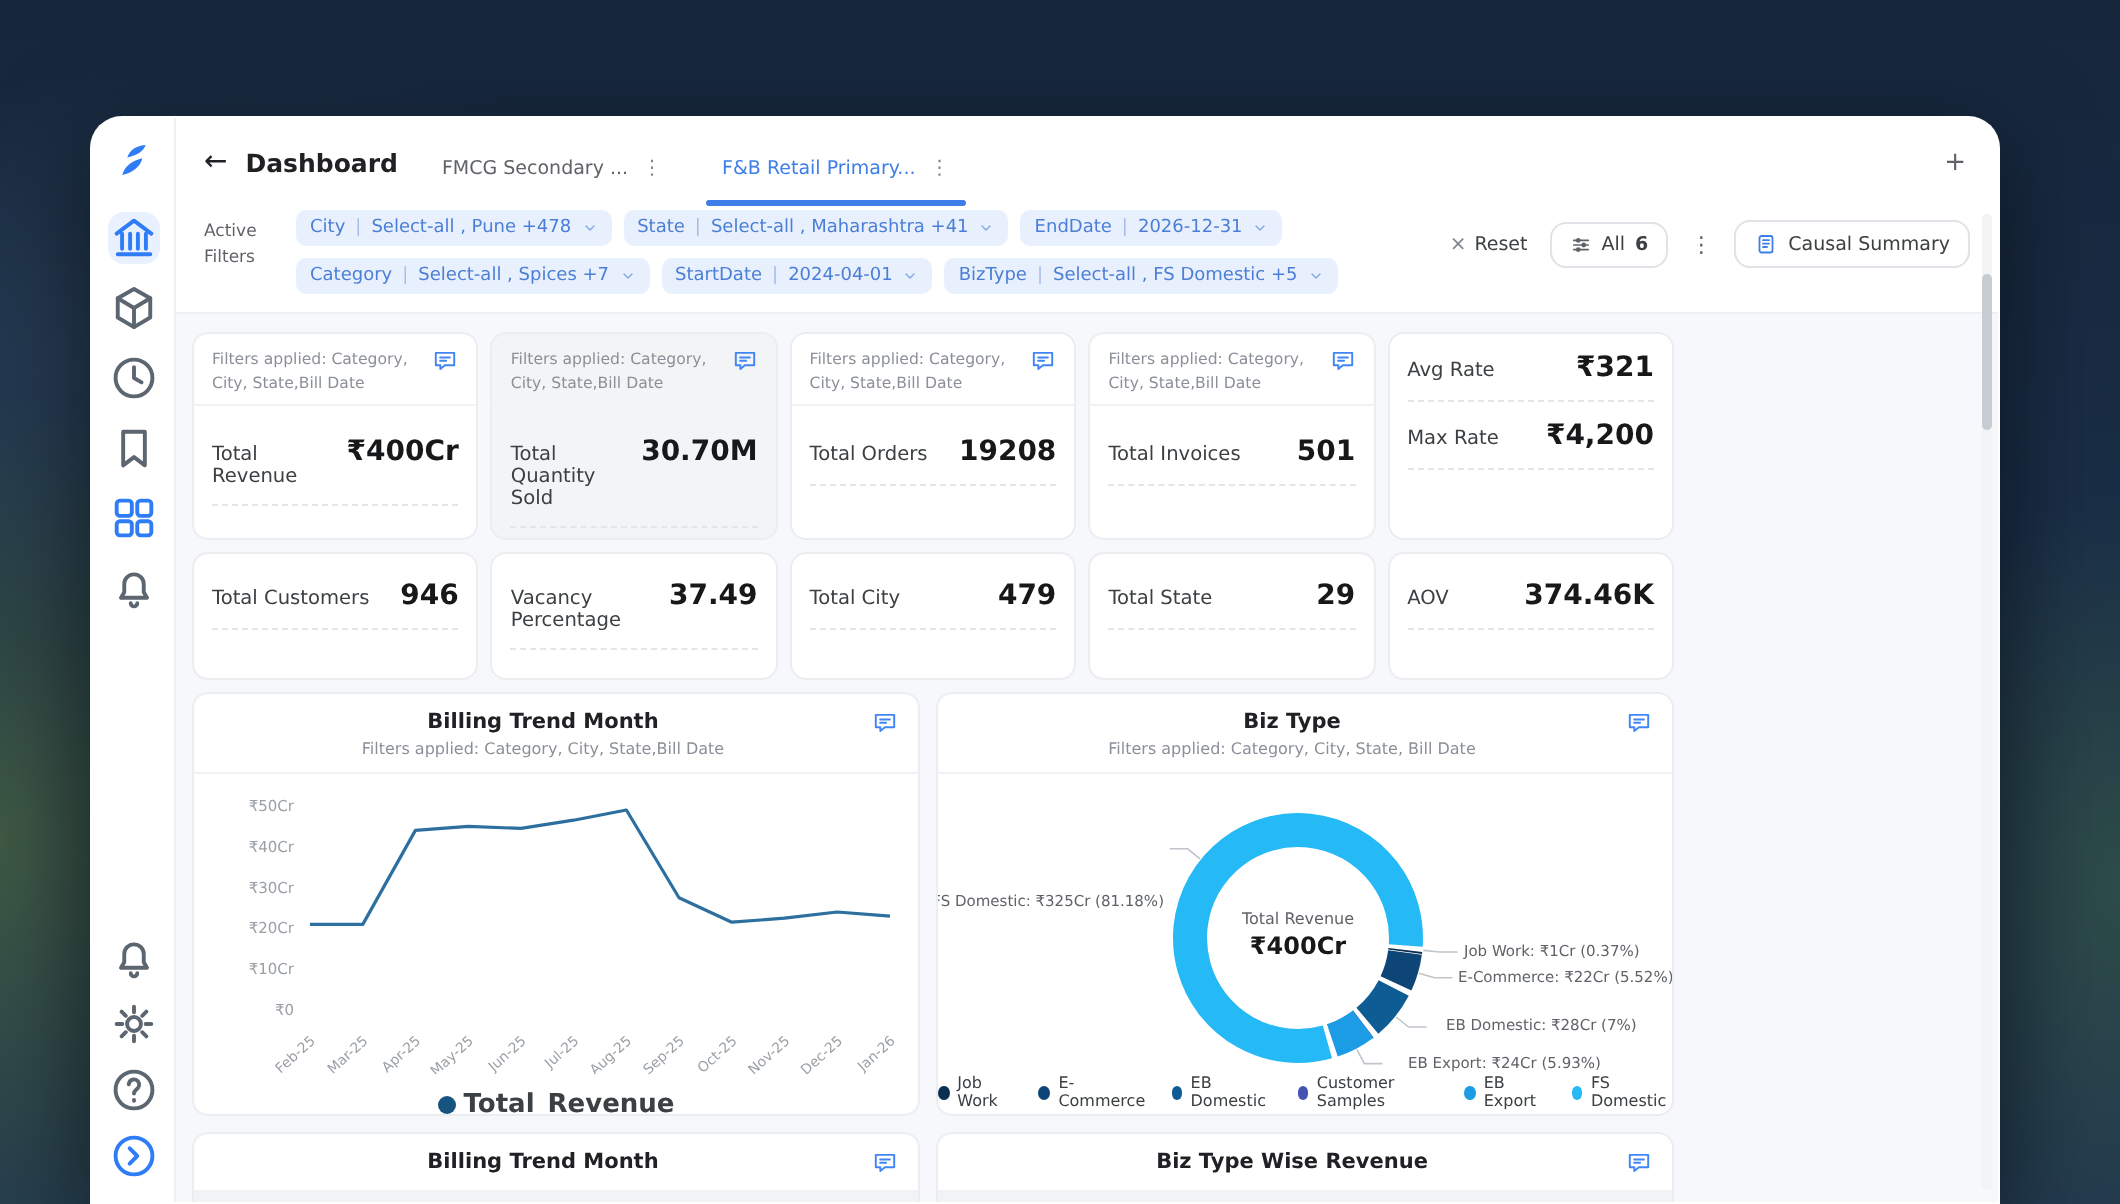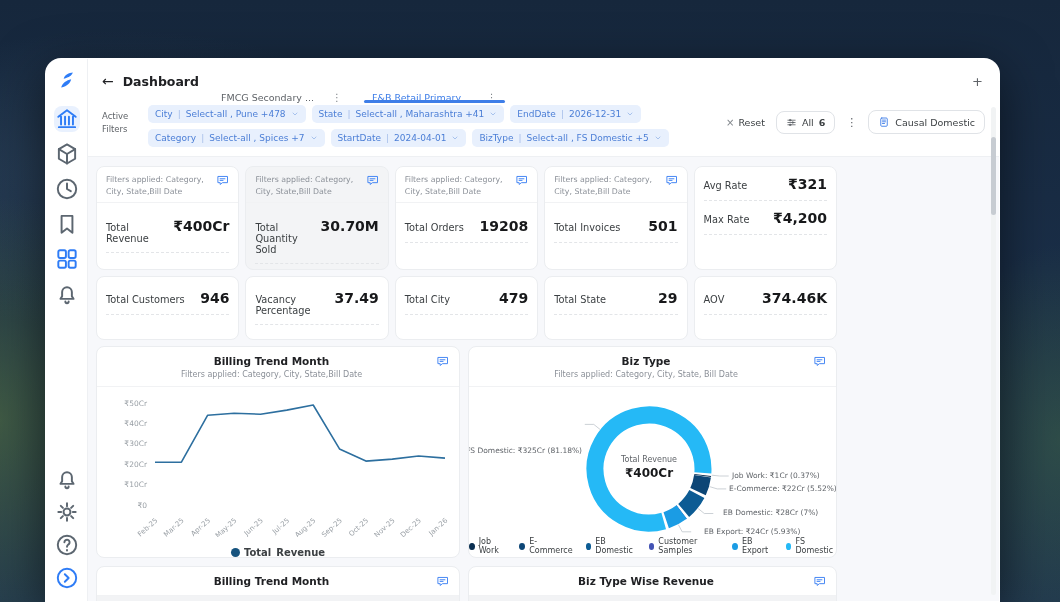--- a/index.html
+++ b/index.html
@@ -27,21 +27,21 @@
   .s-item svg{ width:15px; height:15px; }
   .icn{ display:inline-flex; }
   .icn svg{ width:100%; height:100%; }
 
   
   .main{ flex:1; display:flex; flex-direction:column; min-width:0; position:relative; }
   .topbar{ height:44px; display:flex; align-items:center; padding:0 16px 0 14px; flex-shrink:0; }
   .back{ font-size:14px; color:#202124; cursor:pointer; margin-right:9px; }
   .title{ font-size:12.5px; font-weight:700; color:#202124; }
   .tabs{ display:flex; align-items:stretch; height:100%; margin-left:22px; gap:30px; }
-  .tab{ position:relative; display:flex; align-items:flex-end; gap:18px; font-size:9.5px; color:#5f6368; cursor:pointer; }
+  .tab{ position:relative; display:flex; align-items:flex-start; gap:7px; font-size:9.5px; color:#5f6368; cursor:pointer;margin-top:20px; }
   .tab .tab-kebab{ color:#80868b; font-size:10px; }
   .tab.active{ color:#3e7ee8; }
   .tab.active::after{ content:""; position:absolute; left:-8px; right:-8px; bottom:0; height:3px; border-radius:2px; background:#3e7ee8; }
   .plus{ margin-left:auto; color:#5f6368; font-size:13px; cursor:pointer; }
 
   .filterbar{ display:flex; padding:2px 14px 9px; gap:10px; align-items:flex-start; flex-shrink:0; }
   .af-label{ font-size:8.5px; color:#5f6368; width:36px; line-height:1.5; padding-top:5px; flex-shrink:0;}
   .chips{ display:flex; flex-wrap:wrap; gap:6px; max-width:568px; }
   .chip{ background:#e8f0fd; border-radius:5px; padding:4px 7px; font-size:9px; color:#4b7ed6; display:flex; gap:5px; align-items:center; cursor:pointer; white-space:nowrap; }
   .c-sep{ color:#a5bdea; }
@@ -73,21 +73,21 @@
   .charts-grid{ display:grid; grid-template-columns:364px 369px; gap:8px; width:741px; margin-bottom:8px; }
   .chart-card{ height:212px; display:flex; flex-direction:column; overflow:hidden;}
   .chead{ padding:8px 10px 7px; border-bottom:1px solid #f1f2f4; display:flex; align-items:flex-start;}
   .chead .ct{ flex:1;text-align:center; }
   .ctitle{ font-size:10.5px; font-weight:700; color:#202124; }
   .csub{ font-size:8px; color:#8b9098; margin-top:3px; }
   .cbody{ position:relative; flex:1; }
   .clegend{ height:22px; display:flex; justify-content:center; gap:12px; align-items:center; font-size:8px; color:#3c4043; flex-shrink:0;}
   .leg-item{ display:flex; gap:4px; align-items:center; }
   .leg-dot{ width:7px; height:7px; border-radius:50%; }
-  .line-legend .leg-label{ font-size:10px; font-weight:700; }
+  .line-legend .leg-label{ font-size:13px; font-weight:700; }
   .donut-label{ position:absolute; font-size:7.5px; color:#5f6368; white-space:nowrap; }
   .donut-center{ position:absolute; text-align:center; transform:translateX(-50%); }
   .dc-l{ font-size:8px; color:#5f6368; }
   .dc-v{ font-size:12px; font-weight:700; color:#17181a; margin-top:2px;}
 
   .tcard{ height:118px; display:flex; flex-direction:column; overflow:hidden;}
   .thead-row{ display:grid; background:#f2f3f5; font-size:9px; color:#3c4043; padding:6px 12px; gap:8px; }
 
   .vscroll{ position:absolute; right:3px; top:48px; bottom:6px; width:5px; background:#f1f3f4; border-radius:3px; cursor:pointer;}
   .vthumb{ position:absolute; top:30px; height:78px; width:5px; background:#c7ccd2; border-radius:3px; }
@@ -293,21 +293,21 @@
           <span class="all-count">6</span>
         </button>
         <span class="kebab">⋮</span>
         <button class="pill causal">
           <span class="icn" id="clip-ic">
               <svg viewBox="0 0 24 24" fill="none" stroke="currentColor" stroke-width="1.8" stroke-linecap="round" stroke-linejoin="round">
                 <rect x="5.5" y="4" width="13" height="16.5" rx="2"></rect>
                 <path d="M9 8.2h6M9 11.6h6M9 15h4"></path>
               </svg>
             </span>
-          <span>Causal Domestic</span>
+          <span>Causal Summary</span>
         </button>
       </div>
     </div>
 
     <div class="content">
       <div class="kpi-grid" id="kpi1">
           <section class="card kcard">
             <div class="khead">
               <span class="note">Filters applied: Category, City, State,Bill Date</span>
       <span class="icn chat">

